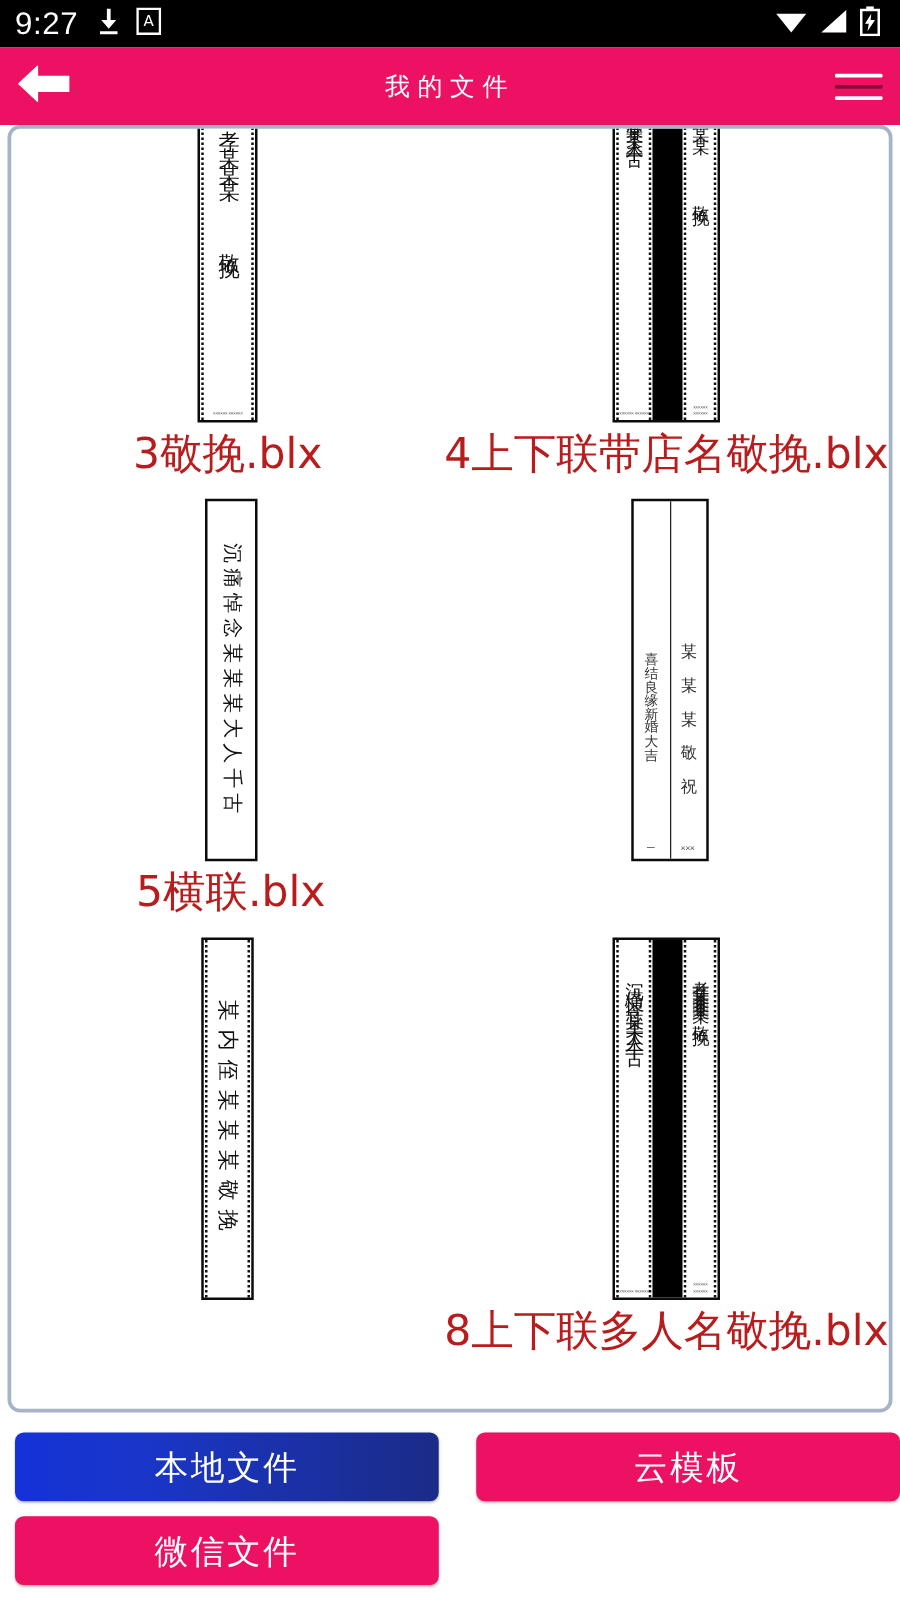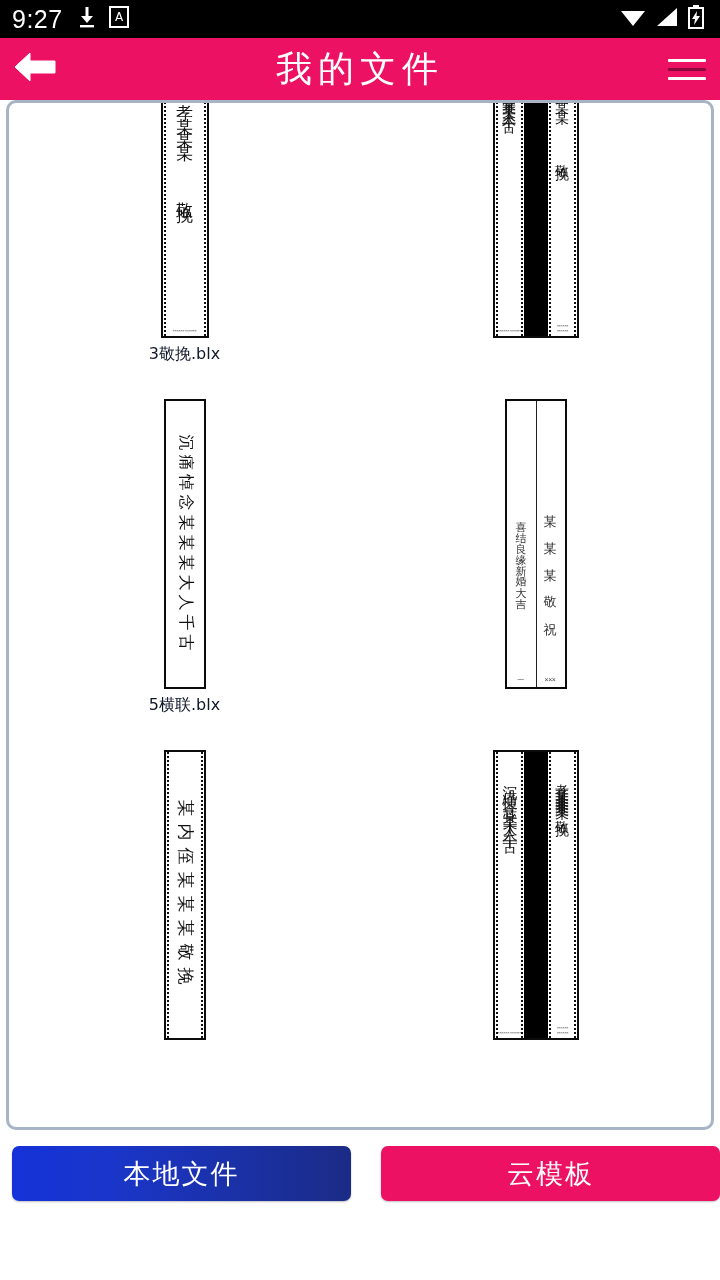--- a/index.html
+++ b/index.html
@@ -37,21 +37,21 @@
   }
   .back-btn {
     width: 70px; height: 62px;
     display: flex; align-items: center; justify-content: center;
     cursor: pointer;
   }
   .appbar-title {
     position: absolute; left: 0; right: 0;
     text-align: center;
     color: #ffffff;
-    font-size: 36px;
+    font-size: 20px;
     letter-spacing: 6px;
     font-family: "DejaVu Sans", sans-serif;
     pointer-events: none;
   }
   .menu-btn {
     margin-left: auto;
     width: 66px; height: 62px;
     display: flex; flex-direction: column; align-items: center; justify-content: center;
     gap: 6px;
     cursor: pointer;
@@ -83,22 +83,22 @@
     flex: 1;
     display: flex; flex-direction: column;
     align-items: center; justify-content: flex-start;
     cursor: pointer;
   }
   .thumb-box {
     height: 292px;
     display: flex; align-items: center; justify-content: center;
   }
   .file-label {
-    font-size: 16px;
-    color: #0f172a;
+    font-size: 34px;
+    color: #b91c1c;
     font-family: "DejaVu Sans", sans-serif;
     line-height: 1.1;
     margin-top: 6px;
     white-space: nowrap;
   }
 
   
   .banner {
     background: #ffffff;
     border: 2px solid #0b0b0b;
@@ -263,20 +263,21 @@
             </div>
             <div class="blackband"></div>
             <div class="col" style="width:28px;">
               <span class="vchar" style="font-size:14px; letter-spacing:10px; margin-top:14px;">孝某某某</span>
               <span class="vchar" style="font-size:14px; letter-spacing:3px; margin-top:44px;">敬挽</span>
               <span class="sig">××××××
 ××××××</span>
             </div>
           </div>
         </div>
+        <div class="file-label">4上下联带店名敬挽.blx</div>
       </div>
 
     </div>
 
     <div class="row">
 
       <div class="cell">
         <div class="thumb-box">
           <div class="banner" style="width:42px;">
             <div class="col noborder" style="width:38px; padding:0;">
@@ -330,23 +331,25 @@
             </div>
             <div class="blackband"></div>
             <div class="col" style="width:28px;">
               <span class="vchar" style="font-size:14px; letter-spacing:3px; margin-top:16px;">孝某某某某某某某</span>
               <span class="vchar" style="font-size:14px; letter-spacing:3px; margin-top:12px;">敬挽</span>
               <span class="sig">××××××
 ××××××</span>
             </div>
           </div>
         </div>
+        <div class="file-label">8上下联多人名敬挽.blx</div>
       </div>
 
     </div>
 
   </div>
 </div>
 
 <div class="btnbar">
   <div class="btn blue">本地文件</div>
   <div class="btn pink">云模板</div>
+  <div class="btn pink">微信文件</div>
 </div>
 
 </body></html>

